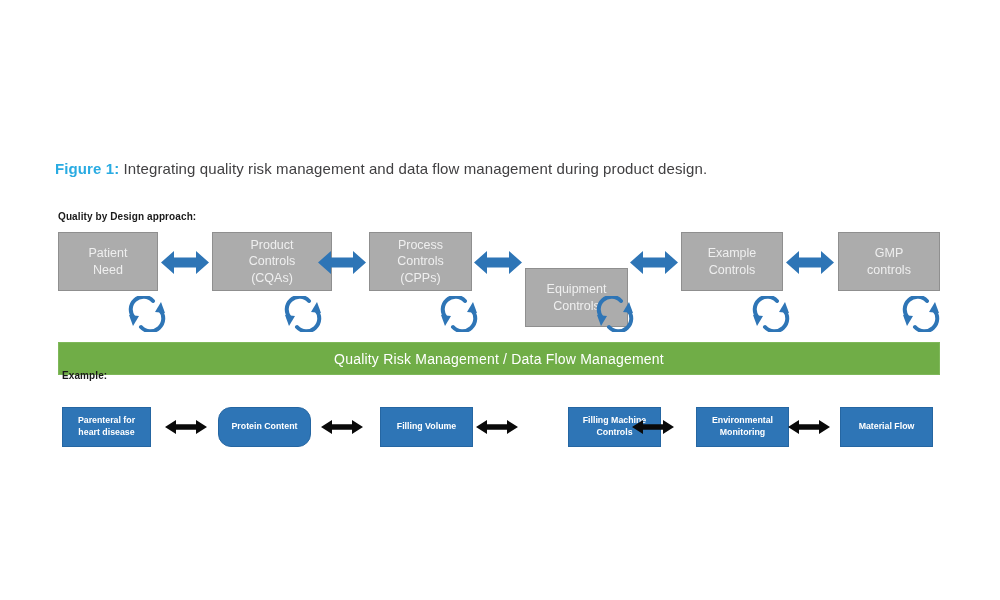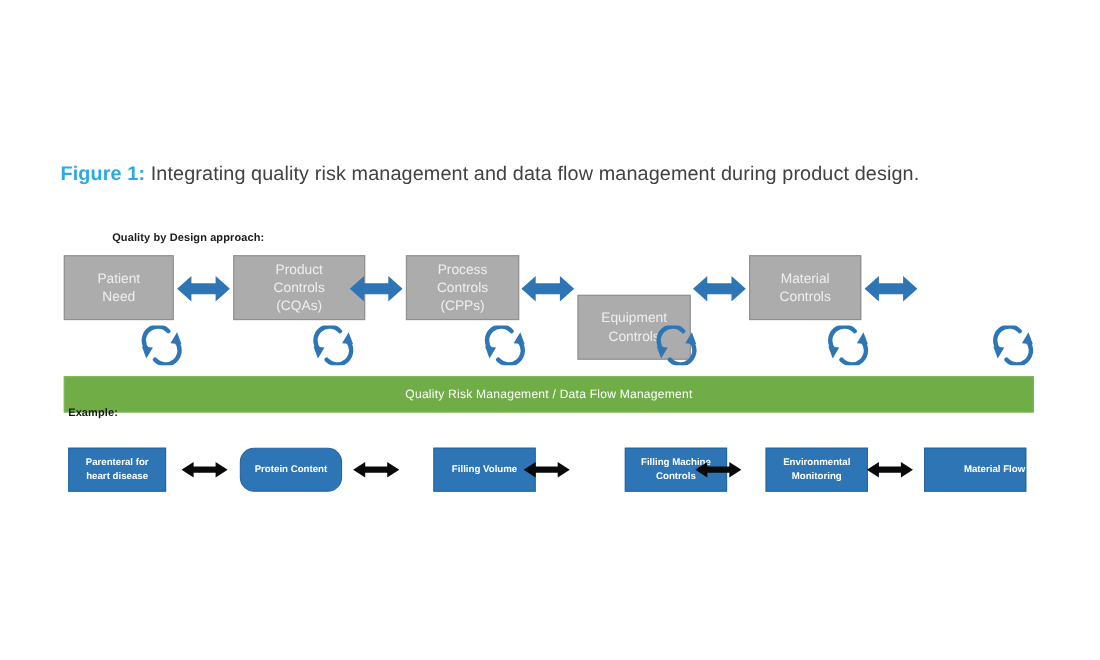--- a/index.html
+++ b/index.html
@@ -16,21 +16,21 @@
     --blue-box-fill:#2E75B6;
     --blue-box-border:#2566A2;
     --arrow-black:#0A0A0A;
   }
   html,body{margin:0;padding:0;background:#ffffff;}
   .stage{
     position:relative;width:1000px;height:600px;background:#ffffff;overflow:hidden;
     font-family:"Liberation Sans", sans-serif;
   }
   .figure-caption{
-    position:absolute;left:55px;top:148px;font-size:18px;letter-spacing:.1px;
+    position:absolute;left:55px;top:160px;font-size:15px;letter-spacing:.1px;
     color:var(--caption-text);white-space:nowrap;
   }
   .figure-caption .fig-label{color:var(--figure-label);font-weight:bold;}
   .mini-heading{
     position:absolute;font-size:10px;font-weight:bold;color:var(--heading-text);
     letter-spacing:.1px;white-space:nowrap;
   }
   .gbox{
     position:absolute;top:232px;height:59px;
     background:var(--gray-box-fill);border:1px solid var(--gray-box-border);
@@ -51,54 +51,58 @@
   }
   .harrow{position:absolute;display:block;}
   .harrow.blue{color:var(--arrow-blue);}
   .harrow.black{color:var(--arrow-black);}
   .cycle{position:absolute;color:var(--cycle-blue);}
   .qrm-bar{
     position:absolute;left:58px;top:342px;width:882px;height:33px;
     background:var(--green-bar-fill);border:1px solid var(--green-bar-border);
     box-sizing:border-box;display:flex;align-items:center;justify-content:center;
   }
-  .qrm-bar span{color:#ffffff;font-size:11px;letter-spacing:.2px;}
+  .qrm-bar span{color:#ffffff;font-size:14px;letter-spacing:.2px;}
 </style>
 </head>
 <body>
 
 <div class="stage">
 
   <div class="figure-caption">
     <span class="fig-label">Figure 1:</span><span> Integrating quality risk management and data flow management during product design.</span>
   </div>
 
-  <div class="mini-heading" style="left:58px;top:211px;margin-left:44px;">Quality by Design approach:</div>
+  <div class="mini-heading" style="left:58px;top:211px;">Quality by Design approach:</div>
 
   <div class="gbox" style="left:58px;width:100px;">
       <span>Patient
 Need</span>
     </div>
   <div class="gbox" style="left:212px;width:120px;">
       <span>Product
 Controls
 (CQAs)</span>
     </div>
   <div class="gbox" style="left:369px;width:103px;">
       <span>Process
 Controls
 (CPPs)</span>
     </div>
   <div class="gbox" style="left:525px;width:103px;margin-top:36px;">
       <span>Equipment
 Controls</span>
     </div>
   <div class="gbox" style="left:681px;width:102px;">
-      <span>Material
+      <span>Example
 Controls</span>
+    </div>
+  <div class="gbox" style="left:838px;width:102px;">
+      <span>GMP
+controls</span>
     </div>
 
   <svg class="harrow blue" style="left:161px;top:249px;" width="48" height="27" viewBox="0 0 48 27">
       <polygon fill="currentColor" points="0,13.5 13,2 13,8.5 35,8.5 35,2 48,13.5 35,25 35,18.5 13,18.5 13,25"></polygon>
     </svg>
   <svg class="harrow blue" style="left:318px;top:249px;" width="48" height="27" viewBox="0 0 48 27">
       <polygon fill="currentColor" points="0,13.5 13,2 13,8.5 35,8.5 35,2 48,13.5 35,25 35,18.5 13,18.5 13,25"></polygon>
     </svg>
   <svg class="harrow blue" style="left:474px;top:249px;" width="48" height="27" viewBox="0 0 48 27">
       <polygon fill="currentColor" points="0,13.5 13,2 13,8.5 35,8.5 35,2 48,13.5 35,25 35,18.5 13,18.5 13,25"></polygon>
@@ -177,32 +181,32 @@
 
   <div class="mini-heading" style="left:62px;top:370px;">Example:</div>
 
   <div class="bbox" style="left:62px;width:89px;">
       <span>Parenteral for
 heart disease</span>
     </div>
   <div class="bbox" style="left:218px;width:93px;border-radius:13px;">
       <span>Protein Content</span>
     </div>
-  <div class="bbox" style="left:394px;width:93px;">
+  <div class="bbox" style="left:380px;width:93px;">
       <span>Filling Volume</span>
     </div>
   <div class="bbox" style="left:529px;width:93px;margin-left:39px;">
       <span>Filling Machine
 Controls</span>
     </div>
   <div class="bbox" style="left:696px;width:93px;">
       <span>Environmental
 Monitoring</span>
     </div>
-  <div class="bbox" style="left:840px;width:93px;justify-content:flex-end;">
+  <div class="bbox" style="left:840px;width:93px;">
       <span>Material Flow</span>
     </div>
 
   <svg class="harrow black" style="left:165px;top:419px;" width="42" height="16" viewBox="0 0 42 16">
       <polygon fill="currentColor" points="0,8 11,1 11,5.2 31,5.2 31,1 42,8 31,15 31,10.8 11,10.8 11,15"></polygon>
     </svg>
   <svg class="harrow black" style="left:321px;top:419px;" width="42" height="16" viewBox="0 0 42 16">
       <polygon fill="currentColor" points="0,8 11,1 11,5.2 31,5.2 31,1 42,8 31,15 31,10.8 11,10.8 11,15"></polygon>
     </svg>
   <svg class="harrow black" style="left:476px;top:419px;" width="42" height="16" viewBox="0 0 42 16">

